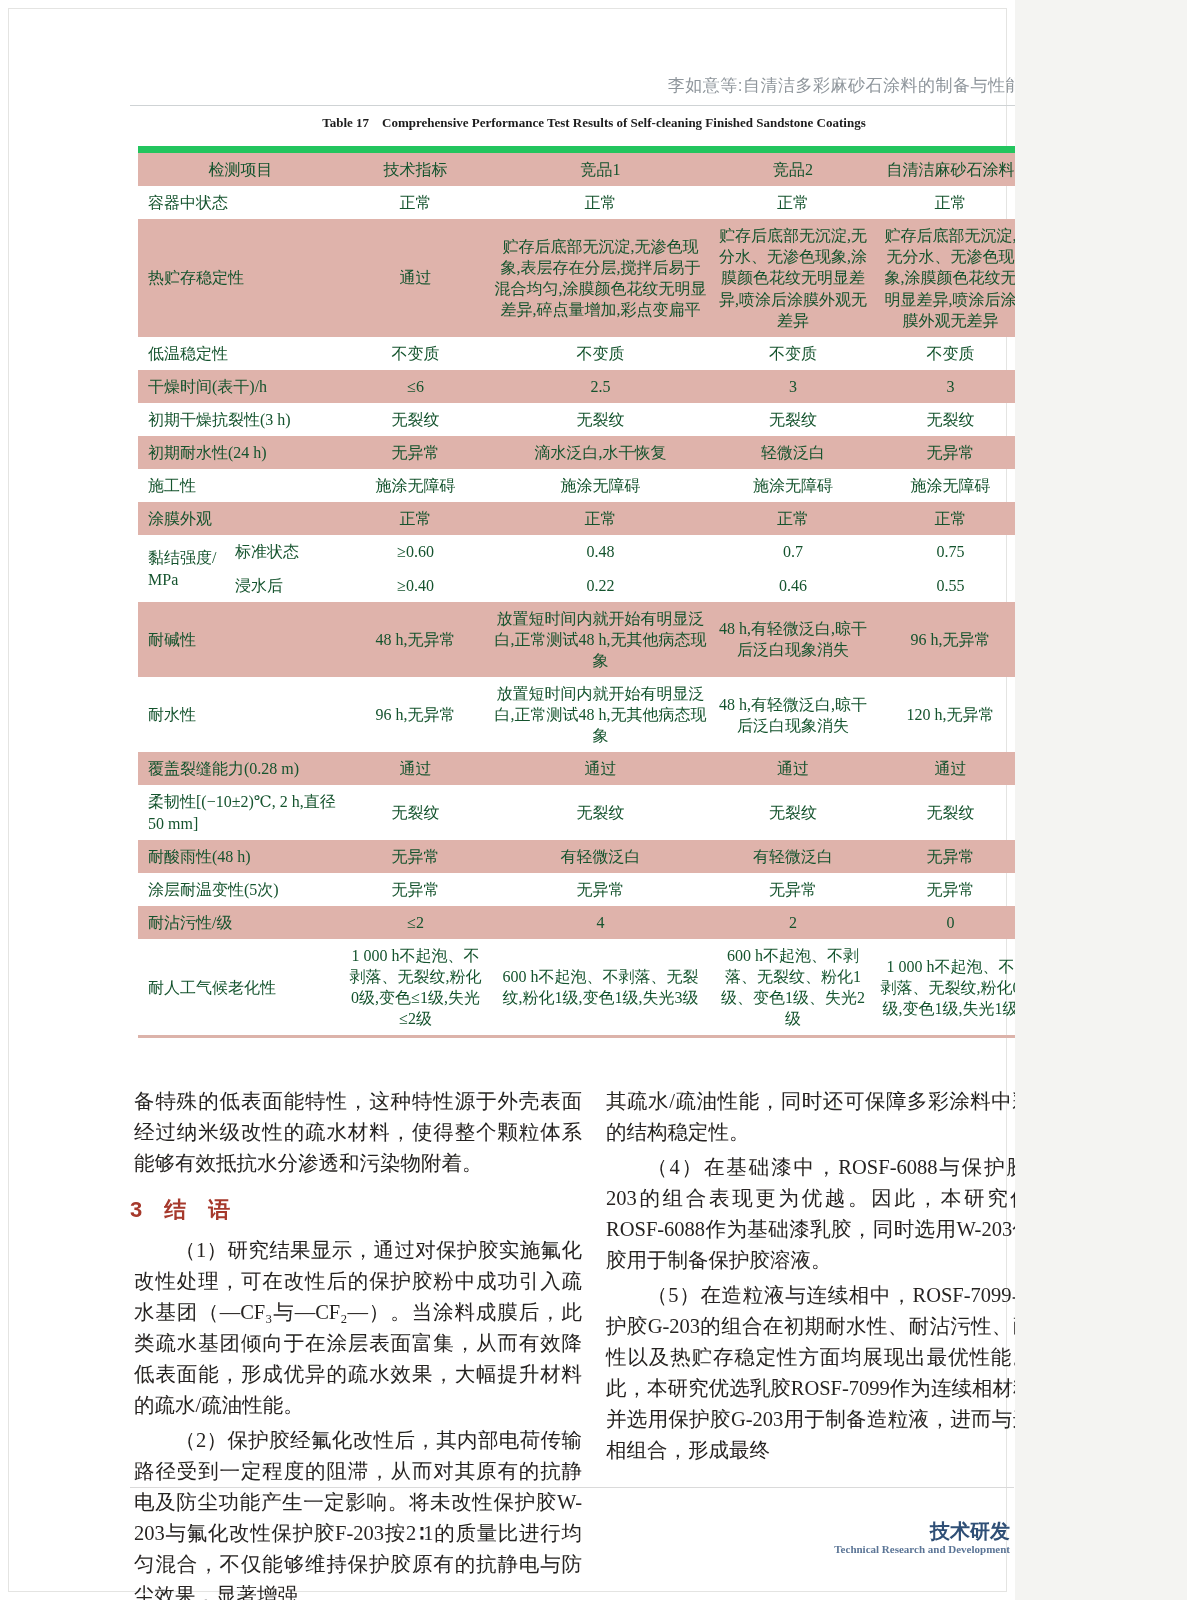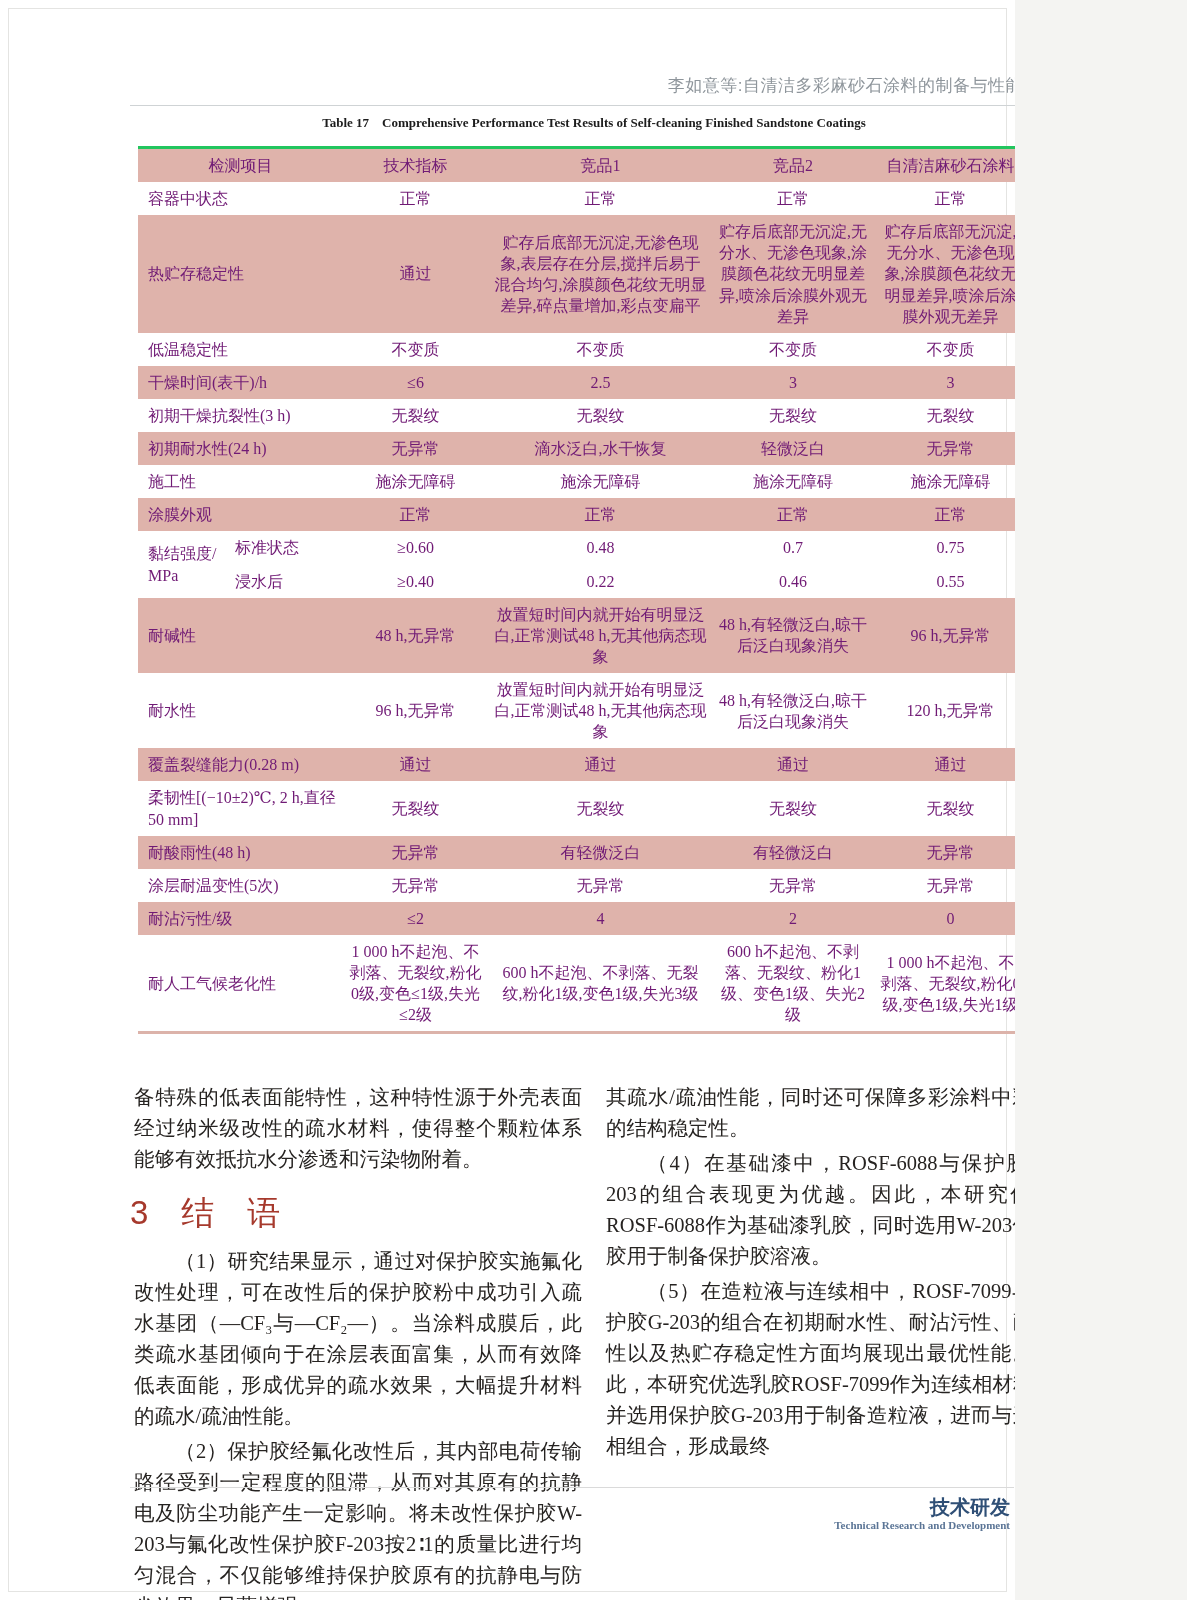--- a/index.html
+++ b/index.html
@@ -32,23 +32,23 @@
     font-weight:bold; font-size:20px; color:#1d1d1d;
   }
   .table-title-en {
     margin-top:6px; text-align:center;
     font-weight:bold; font-size:13px; color:#1d1d1d;
   }
 
   table.perf-table {
     margin:14px 0 0 8px; width:890px;
     border-collapse:collapse; table-layout:fixed;
-    border-top:3px solid #22c55e;
+    border-top:7px solid #22c55e;
     border-bottom:3px solid #dcb3aa;
-    font-size:16px; color:#701a75;
+    font-size:16px; color:#14532d;
   }
   table.perf-table td, table.perf-table th {
     padding:6px 6px; line-height:1.32; font-weight:normal;
     vertical-align:middle; text-align:center; word-break:break-all;
   }
   table.perf-table tr.shaded td, table.perf-table tr.shaded th { background:#dfb3ab; }
   table.perf-table td.label { text-align:left; padding-left:10px; }
   table.perf-table td.sub   { text-align:left; padding-left:2px; }
 
   .columns {
@@ -57,27 +57,27 @@
   }
   .col { width:456px; }
   .col p {
     margin:4px; font-size:20.5px; line-height:31px;
     text-align:justify;
   }
   .col p.indent { text-indent:2em; }
   .col h2.section-heading {
     margin:16px 0 10px 0;
     font-family:"Liberation Sans","DejaVu Sans",sans-serif;
-    font-size:33px; font-weight:normal; color:#a6392c;
+    font-size:22px; font-weight:bold; color:#a6392c;
   }
 
   .footer { position:absolute; top:1487px; left:130px; width:928px; }
   .footer-rule { width:884px; border-top:1px solid #dadada; }
   .footer-box {
-    position:absolute; right:0; top:4px;
+    position:absolute; right:0; top:28px;
     display:flex; align-items:center; gap:9px;
   }
   .footer-titles { text-align:right; }
   .footer-cn {
     font-family:"Liberation Sans","DejaVu Sans",sans-serif;
     font-size:20px; font-weight:bold; color:#2f4f76; line-height:22px;
   }
   .footer-en {
     font-size:11px; font-weight:bold; color:#5b7596; line-height:15px;
   }

